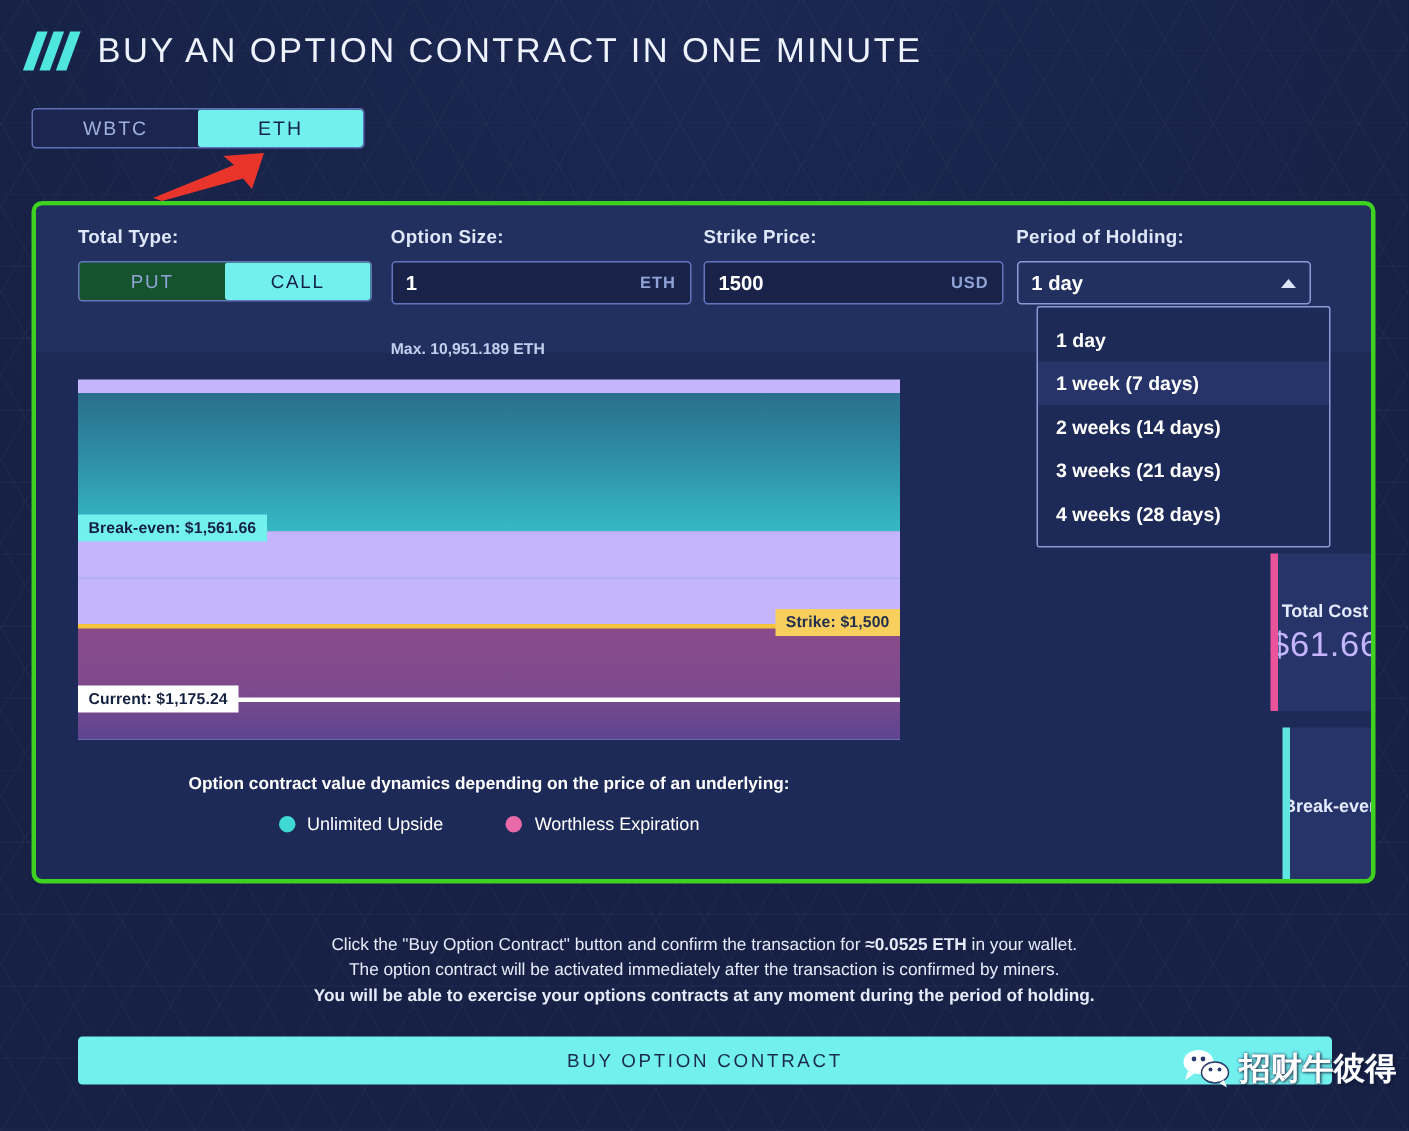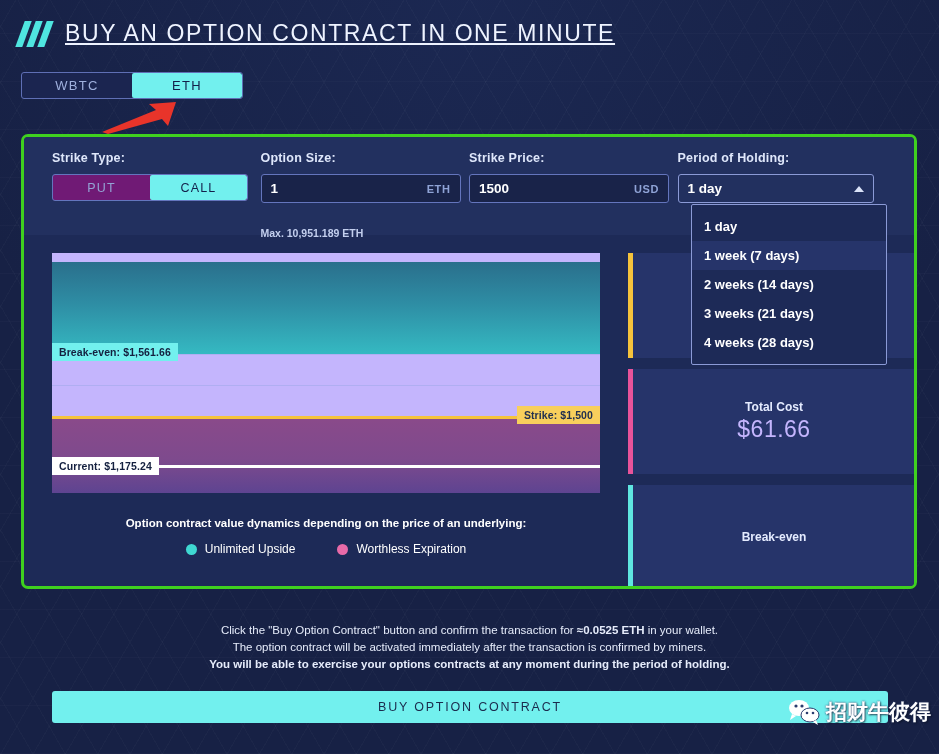--- a/index.html
+++ b/index.html
@@ -31,21 +31,21 @@
     position: absolute; left: 20px; top: 20px;
     display: flex; align-items: center; gap: 16px;
   }
   .slashes { display: flex; gap: 4px; }
   .slashes i {
     display: block; width: 7px; height: 26px;
     background: #4fe6e0; transform: skewX(-20deg);
   }
   .page-title {
     color: #eef3ff; font-size: 23px; letter-spacing: 1.6px;
-    font-weight: 400; white-space: nowrap; text-decoration: underline;
+    font-weight: 400; white-space: nowrap;
   }
 
   
   .asset-tabs {
     position: absolute; left: 21px; top: 72px;
     width: 222px; height: 27px;
     border: 1px solid #5f6fb5; border-radius: 3px;
     display: flex; overflow: hidden; background: #1b2category;
     background: #1b2550;
   }
@@ -71,21 +71,21 @@
     padding: 14px 28px 0 28px;
     display: flex; gap: 0;
   }
   .field { position: relative; }
   .field-label {
     color: #dfe7fb; font-size: 12.5px; font-weight: bold; margin-bottom: 9px;
     letter-spacing: .2px;
   }
   .toggle-wrap {
     width: 196px; height: 27px; border: 1px solid #6475bd; border-radius: 3px;
-    display: flex; background: #701a75; overflow: hidden;
+    display: flex; background: #14532d; overflow: hidden;
   }
   .toggle-opt {
     flex: 1; display: flex; align-items: center; justify-content: center;
     font-size: 12.5px; letter-spacing: 1.2px; color: #93a4d4; cursor: pointer;
   }
   .toggle-opt.active { background: #72f0ee; color: #13204a; border-radius: 2px; }
 
   .input-box {
     width: 200px; height: 29px; border: 1px solid #6475bd; border-radius: 3px;
     background: #192349; display: flex; align-items: center;
@@ -143,21 +143,21 @@
   .chart-caption {
     margin-top: 24px; text-align: center; color: #ffffff;
     font-size: 11.5px; font-weight: bold;
   }
   .legend { margin-top: 13px; display: flex; justify-content: center; gap: 42px; }
   .legend-item { display: flex; align-items: center; gap: 8px; color: #ffffff; font-size: 12px; }
   .dot { width: 11px; height: 11px; border-radius: 50%; display: inline-block; }
 
   .cards-col {
     position: absolute; left: 604px; top: 18px; width: 292px;
-    display: flex; flex-direction: column; gap: 11px;
+    display: flex; flex-direction: column; gap: 11px; align-items: flex-end;
   }
   .card {
     position: relative; height: 105px; background: #26346a;
     display: flex; flex-direction: column; align-items: center; justify-content: center;
     border-radius: 2px;
   }
   .card .accent { position: absolute; left: 0; top: 0; bottom: 0; width: 5px; }
   .card .c-label { color: #e4ebff; font-size: 12px; font-weight: bold; margin-bottom: 2px; }
   .card .c-value { color: #c4b5fd; font-size: 23px; letter-spacing: .5px; }
 
@@ -203,21 +203,21 @@
   </div>
 
   <svg class="red-arrow" viewBox="0 0 80 34">
     <path d="M2 31 L56 9 L49 3 L76 1 L68 25 L62 18 L8 33 Z" fill="#e8342a"></path>
   </svg>
 
   <div class="main-panel">
 
     <div class="controls-row">
       <div class="field" style="width:212px">
-        <div class="field-label">Strike Type:</div>
+        <div class="field-label">Total Type:</div>
         <div class="toggle-wrap">
           <div class="toggle-opt">PUT</div>
           <div class="toggle-opt active">CALL</div>
         </div>
       </div>
 
       <div class="field" style="width:212px">
         <div class="field-label">Option Size:</div>
         <div class="input-box">
           <span class="val">1</span>

